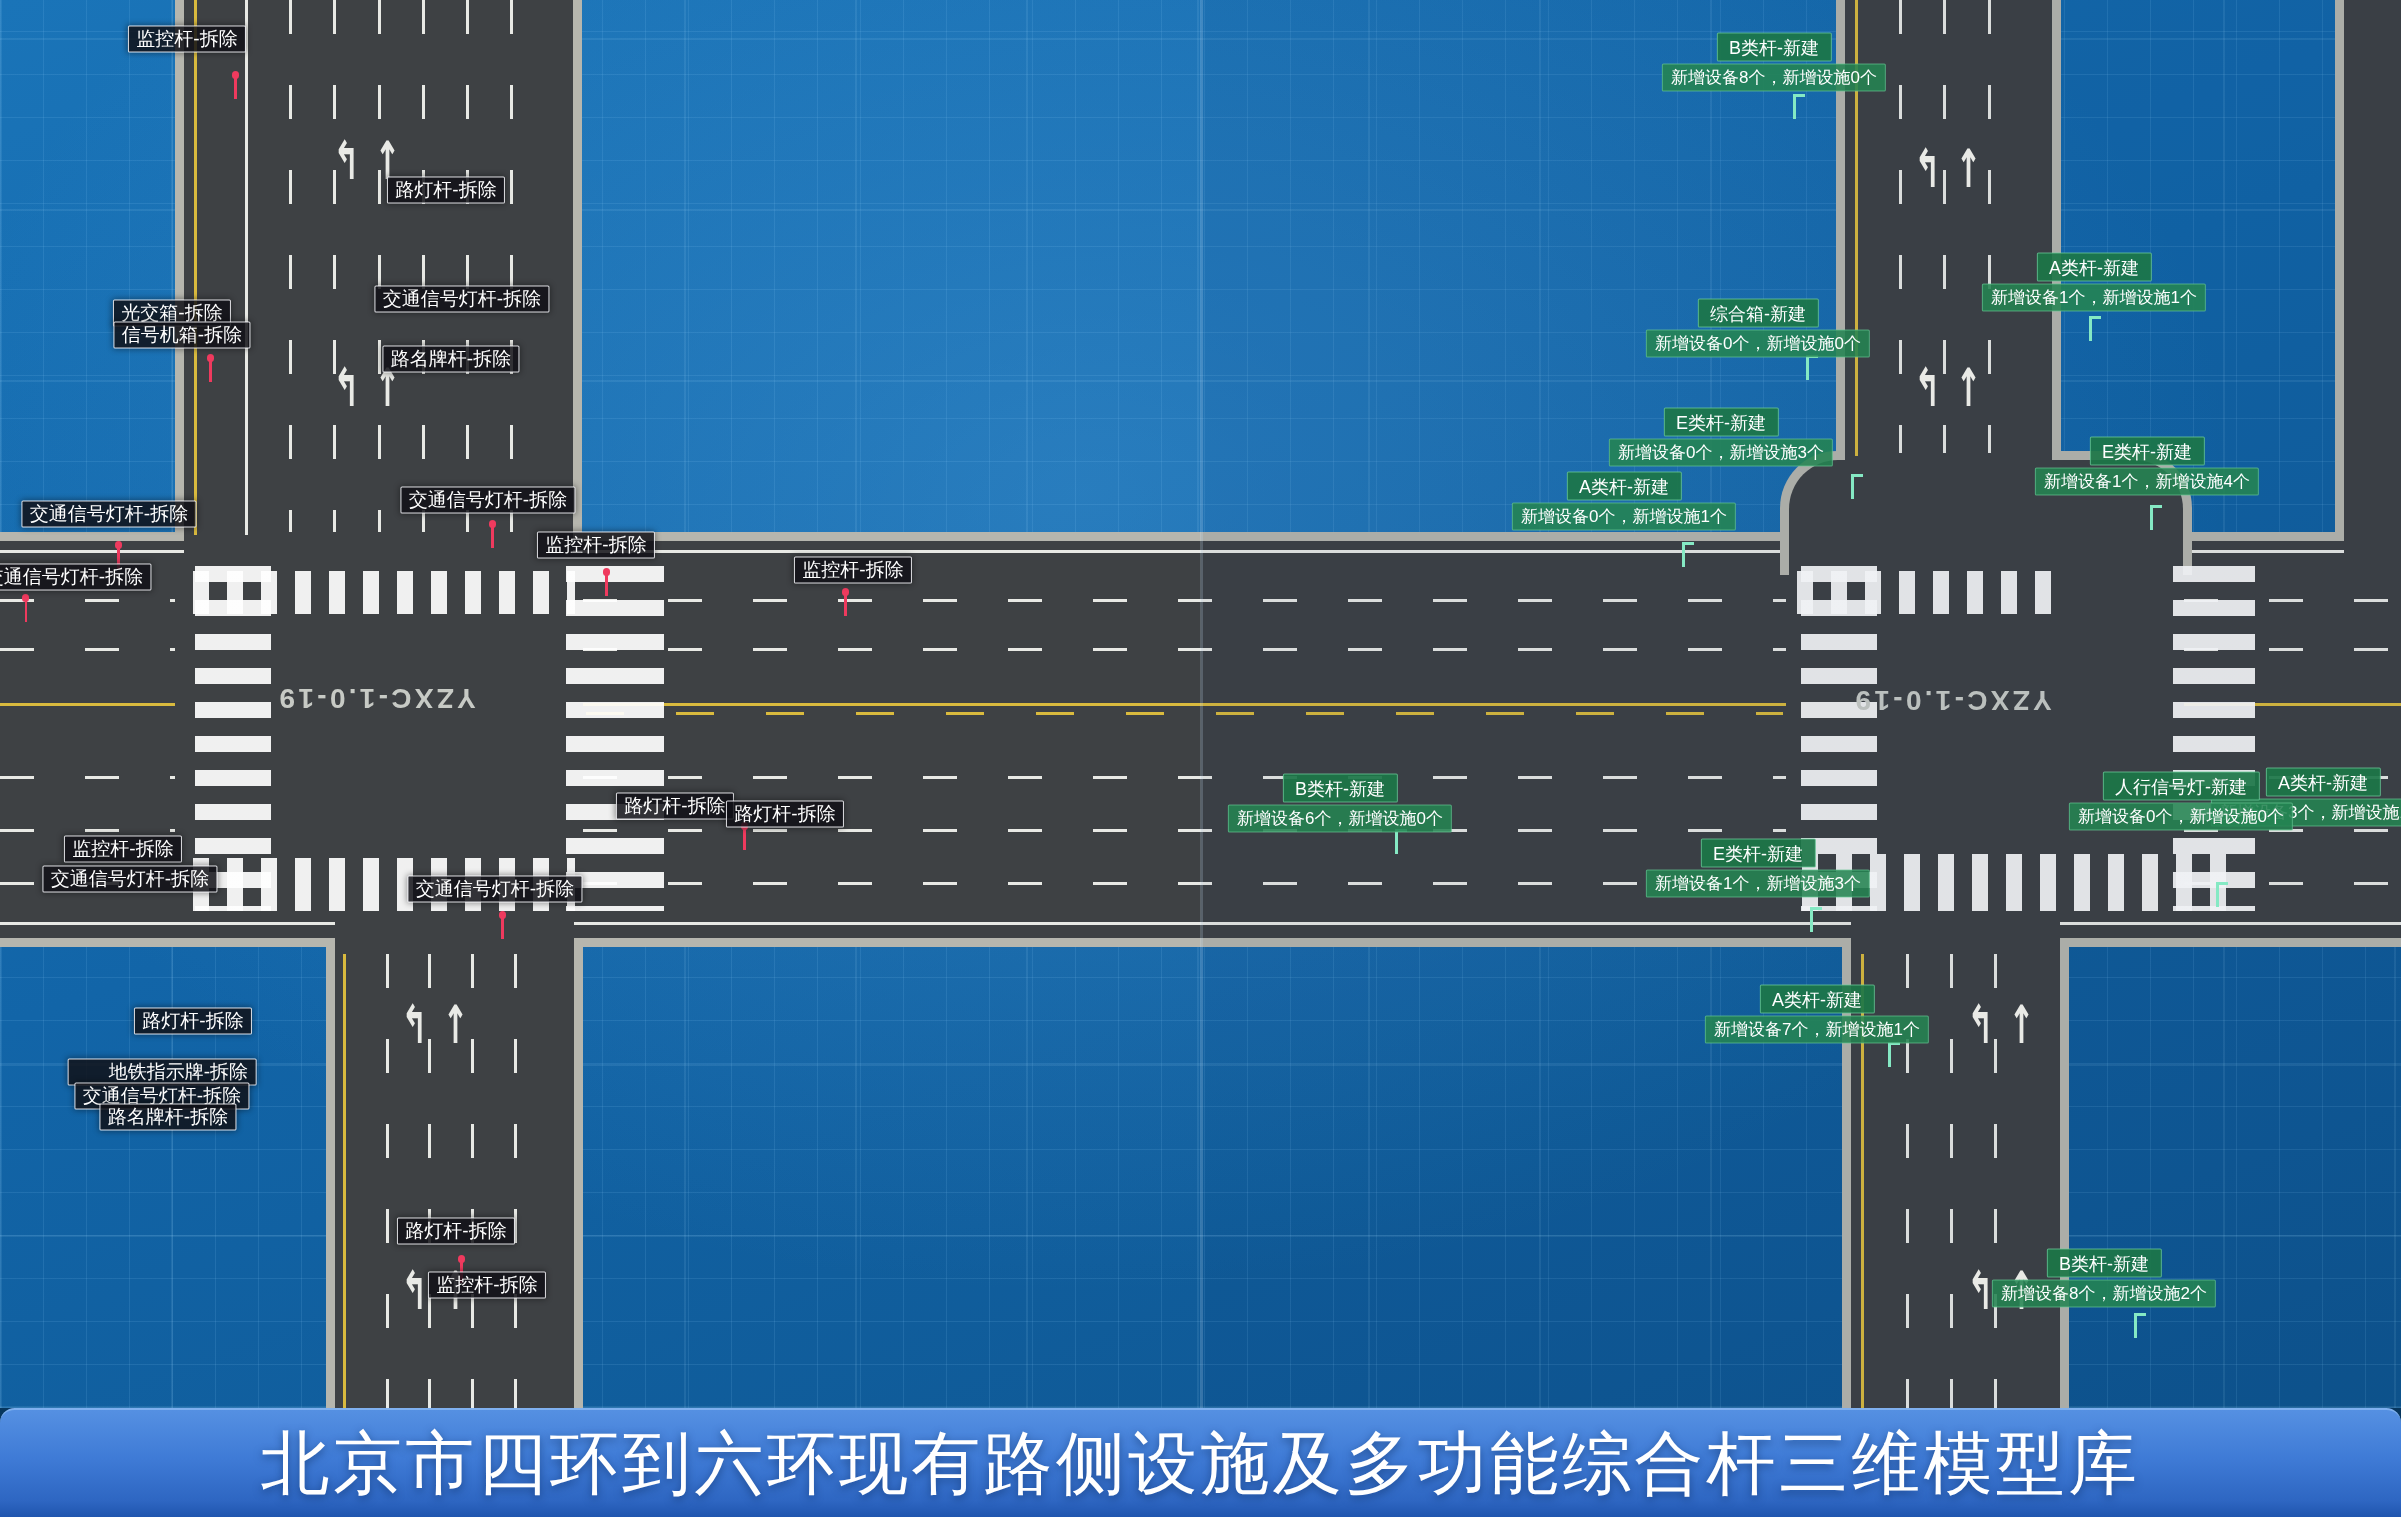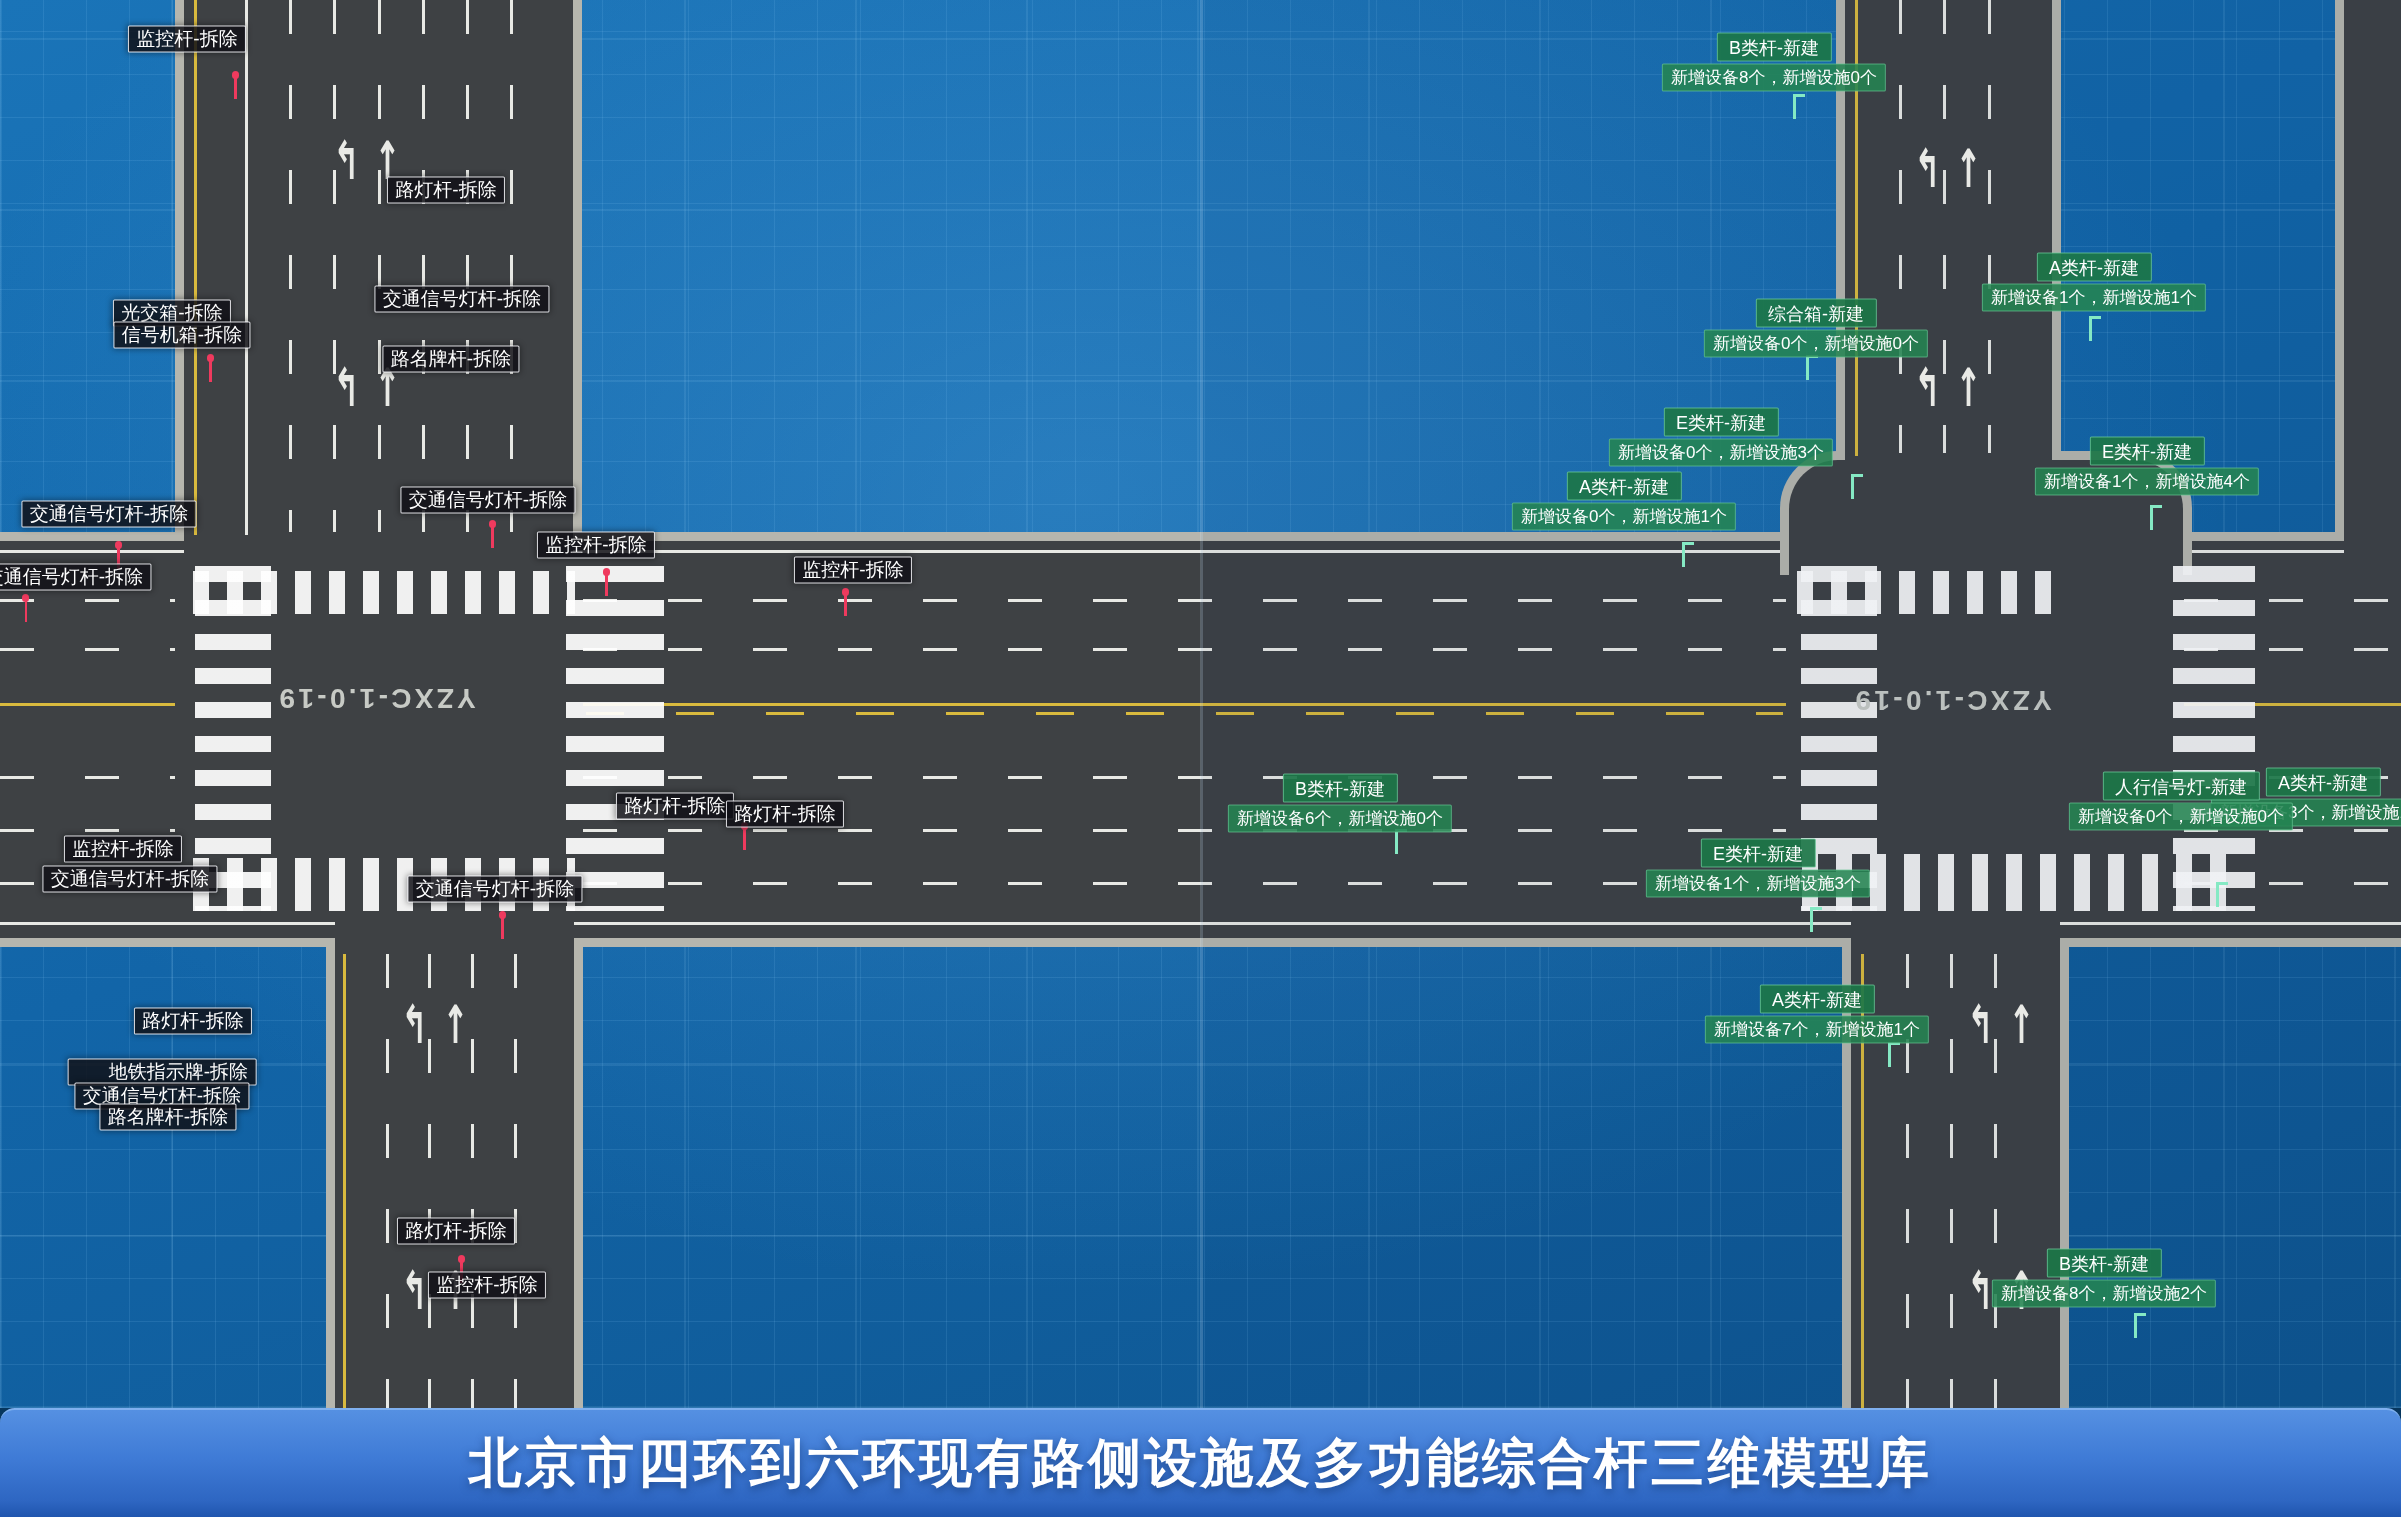--- a/index.html
+++ b/index.html
@@ -48,21 +48,21 @@
 
   .arrow-pair{position:absolute;transform:translate(-50%,-50%);color:#e9eae6;
     font-size:31px;display:flex;gap:14.8px;z-index:10;}
   .arrow-pair span{display:inline-block;transform:scaleY(1.7);font-weight:bold;
     font-family:"DejaVu Sans",sans-serif;}
 
   .banner{position:absolute;left:0;top:1408px;width:2401px;height:109px;
     border-radius:14.8px 14.8px 0 0;border-top:2.5px solid #7fb0ef;box-sizing:border-box;
     background:linear-gradient(180deg,#5590e2 0%, #3f7bd6 45%, #2e66c2 85%, #1f55ae 100%);
     display:flex;align-items:center;justify-content:center;z-index:50;}
-  .banner-title{color:#ffffff;font-size:53px;font-weight:bold;letter-spacing:3.3px;
+  .banner-title{color:#ffffff;font-size:69px;font-weight:normal;letter-spacing:3.3px;
     text-shadow:0 2.5px 8.2px rgba(10,40,90,0.55);white-space:nowrap;}
 </style>
 </head>
 <body>
 
 <div class="stage">
   <div class="scene" id="scene">
 
     <div class="curb" style="left:0;top:532px;width:2401px;height:9px"></div>
     <div class="curb" style="left:0;top:938px;width:2401px;height:9px"></div>
@@ -232,21 +232,21 @@
       </div>
     <div id="new-labels">
         <div class="new-label" style="left: 1774px; top: 62px;">
           <div class="nl-title">B类杆-新建</div>
           <div class="nl-detail">新增设备8个，新增设施0个</div>
         </div>
         <div class="new-label" style="left: 2094px; top: 282px;">
           <div class="nl-title">A类杆-新建</div>
           <div class="nl-detail">新增设备1个，新增设施1个</div>
         </div>
-        <div class="new-label" style="left: 1816px; top: 328px;">
+        <div class="new-label" style="left: 1758px; top: 328px;">
           <div class="nl-title">综合箱-新建</div>
           <div class="nl-detail">新增设备0个，新增设施0个</div>
         </div>
         <div class="new-label" style="left: 1721px; top: 437px;">
           <div class="nl-title">E类杆-新建</div>
           <div class="nl-detail">新增设备0个，新增设施3个</div>
         </div>
         <div class="new-label" style="left: 2147px; top: 466px;">
           <div class="nl-title">E类杆-新建</div>
           <div class="nl-detail">新增设备1个，新增设施4个</div>

